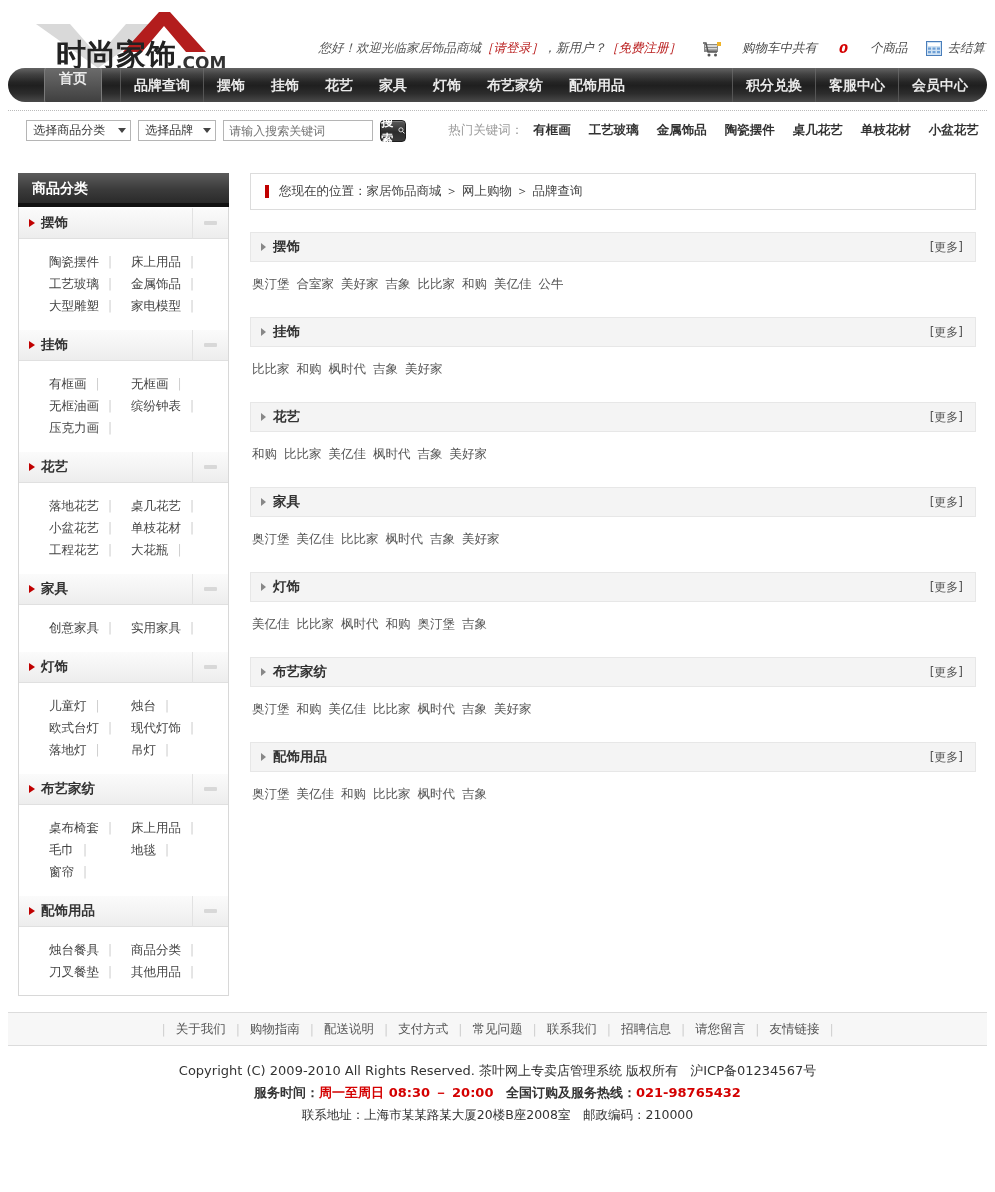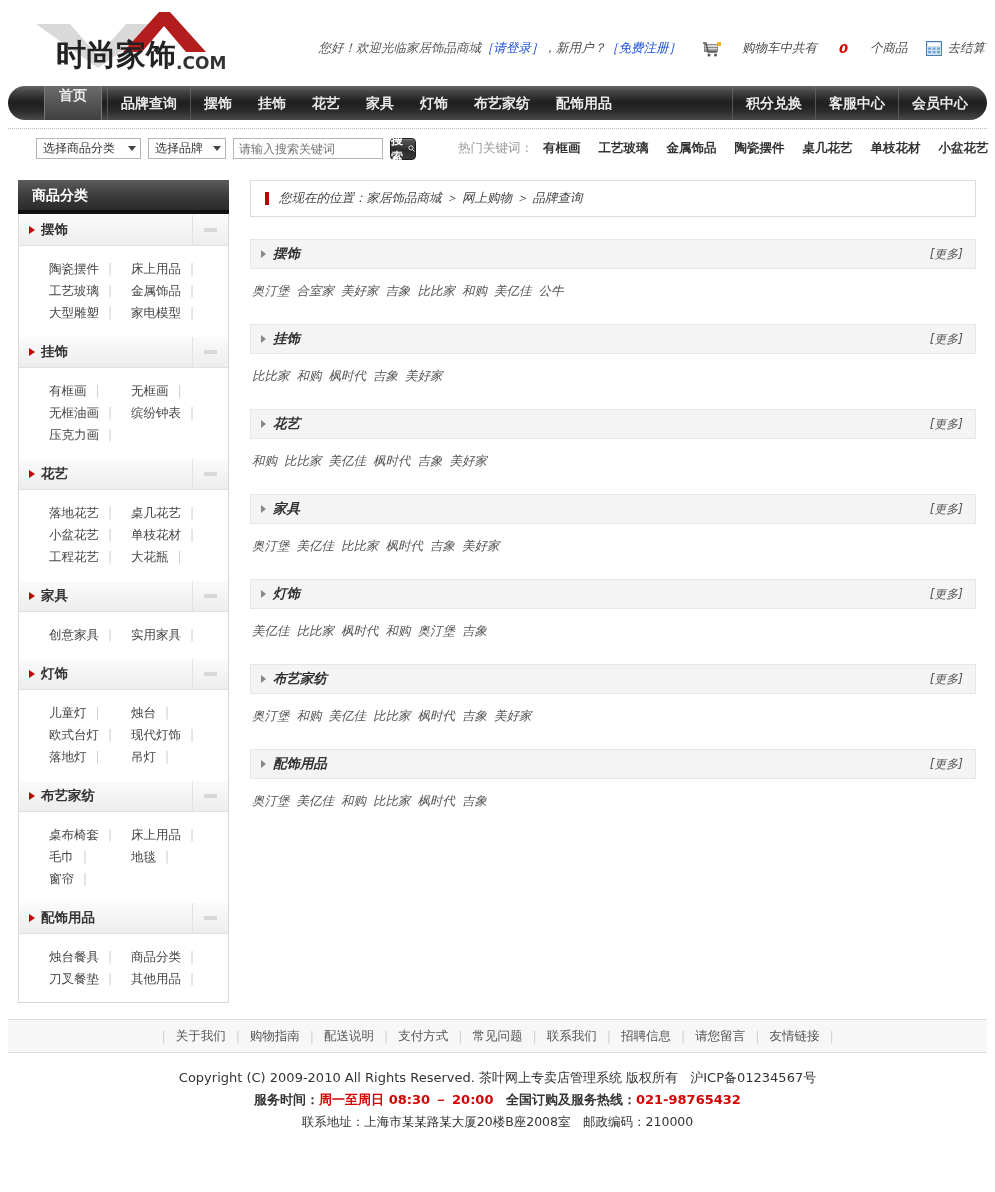--- a/index.html
+++ b/index.html
@@ -6,30 +6,30 @@
   html, body {
     margin: 0; padding: 0;
     background: #ffffff;
     font-family: "DejaVu Sans", "Liberation Sans", sans-serif;
     font-size: 12px;
     color: #333;
   }
   .page { width: 995px; margin: 0 auto; position: relative; }
 
   
-  .header { height: 86px; position: relative; }
+  .header { height: 68px; position: relative; }
   .logo-wrap { position: absolute; left: 18px; top: 6px; width: 230px; height: 62px; }
   .logo-svg { display: block; }
   .topbar {
     position: absolute; right: 10px; top: 40px;
     display: flex; align-items: center; gap: 0px;
     font-size: 12.5px; color: #4a4a4a; white-space: nowrap; font-style: italic;
   }
   .topbar .hello { color: #555; }
-  .topbar a { color: #1d4ed8; text-decoration: none; }
+  .topbar a { color: #b91c1c; text-decoration: none; }
   .cart-block { display: flex; align-items: center; margin-left: 22px; gap: 20px; }
   .cart-count { color: #d40000; font-weight: bold; font-size: 13px; padding: 0 2px; }
   .checkout-block { display: flex; align-items: center; margin-left: 18px; gap: 6px; }
 
   
   .nav {
     height: 34px;
     margin: 0 8px;
     border-radius: 17px 17px 17px 17px;
     background: linear-gradient(to bottom, #4c4c4c 0%, #343434 18%, #1f1f1f 52%, #2c2c2c 75%, #4a4a4a 100%);
@@ -44,33 +44,32 @@
     pointer-events: none;
   }
   .nav-item {
     color: #e9e9e9; font-size: 14px; font-weight: bold;
     padding: 0 13px; line-height: 34px; text-decoration: none;
     position: relative; z-index: 2; white-space: nowrap;
   }
   .nav-item.home {
     background: linear-gradient(to bottom, #6e6e6e, #3d3d3d);
     border-radius: 5px; line-height: 24px; height: 40px;
-    padding: 0 14px; margin: 0 5px 0 30px;
+    padding: 0 14px; margin: 0 18px 0 30px;
     border: 1px solid #7a7a7a;
     box-shadow: inset 0 1px 0 rgba(255,255,255,.25);
-    font-family: Liberation Mono, monospace;
   }
   .nav-sep { width: 1px; height: 34px; background: #0c0c0c; border-right: 1px solid #555; }
   .nav-gap { flex: 1; }
 
   
   .searchbar {
-    margin: 8px 8px 0 8px; height: 40px;
+    margin: 8px 8px 11px 8px; height: 40px;
     border-top: 1px dotted #bbb;
-    display: flex; align-items: center; padding-left: 28px;
+    display: flex; align-items: center; padding-left: 28px; justify-content: center;
   }
   .sel {
     height: 21px; min-width: 105px;
     border: 1px solid #b5b5b5; background: #fff;
     font-size: 12px; color: #333;
     display: flex; align-items: center; justify-content: space-between;
     padding: 0 4px 0 6px; margin-right: 7px;
   }
   .sel .caret { width: 0; height: 0; border-left: 4px solid transparent; border-right: 4px solid transparent; border-top: 5px solid #444; margin-left: 8px; }
   .sel.brand { min-width: 78px; }
@@ -87,21 +86,21 @@
     display: flex; align-items: center; justify-content: center; gap: 1px;
     box-shadow: inset 0 1px 0 rgba(255,255,255,.22);
   }
   .hotkeys { display: flex; align-items: center; margin-left: 42px; font-size: 12.5px; white-space: nowrap; }
   .hotkeys .lbl { color: #9a9a9a; margin-right: 10px; }
   .hotkeys a { color: #333; text-decoration: none; font-weight: bold; margin-right: 18px; }
 
   
   .body-wrap { display: flex; align-items: flex-start; padding: 12px 16px 0 8px; }
   .sidebar { width: 211px; margin-left: 10px; }
-  .content { flex: 1; margin-left: 21px; margin-right: 3px; font-style: italic; }
+  .content { flex: 1; margin-left: 21px; margin-right: 3px; }
 
   
   .side-head {
     height: 34px; line-height: 30px;
     background: linear-gradient(to bottom, #5c5c5c, #3b3b3b 55%, #2a2a2a);
     color: #fff; font-size: 14px; font-weight: bold;
     padding-left: 14px; border-bottom: 4px solid #111;
   }
   .cat-box { border: 1px solid #d8d8d8; border-top: none; background: #fff; }
   .cat-head {

